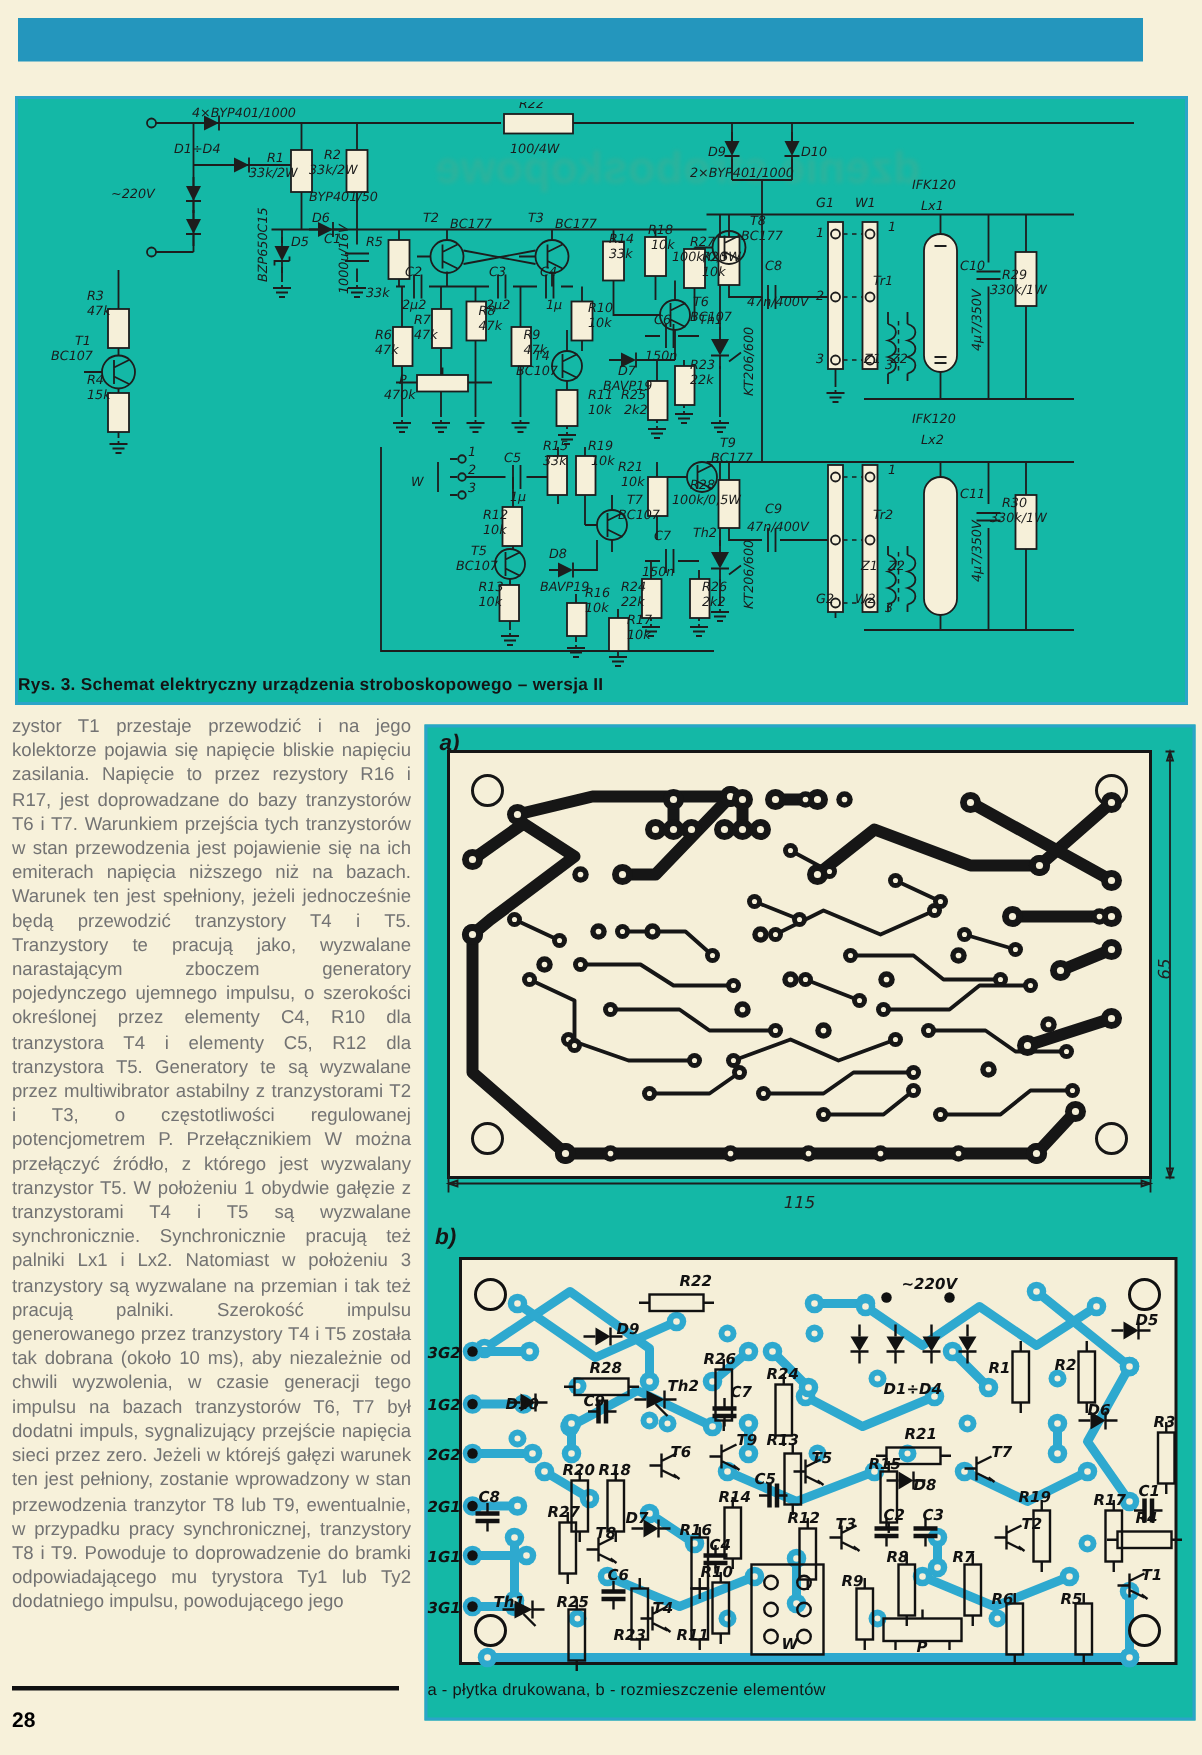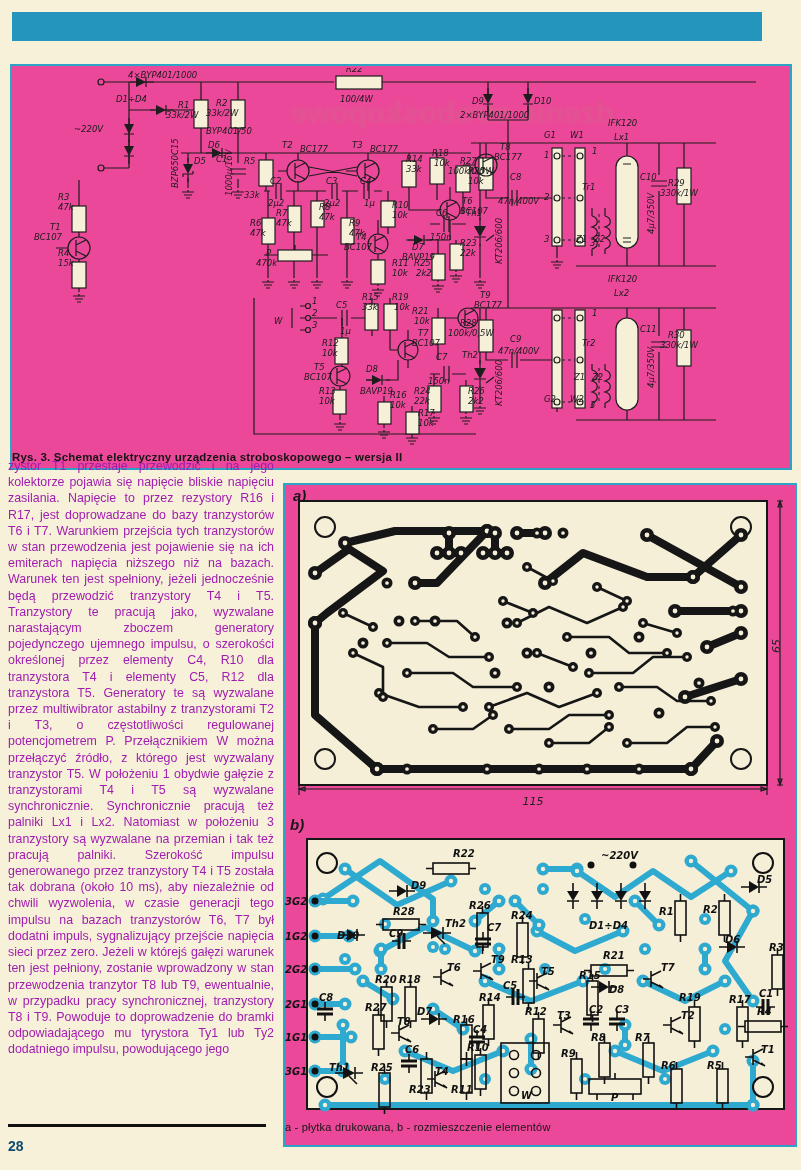--- a/index.html
+++ b/index.html
@@ -1,28 +1,28 @@
 <!DOCTYPE html>
 <html><head>
 <meta charset="utf-8">
 <style>
   html,body{margin:0;padding:0;}
   body{width:801px;height:1170px;position:relative;background:#f7f1da;font-family:"Liberation Sans",sans-serif;overflow:hidden;}
   .topbar{position:absolute;left:12px;top:12px;width:750px;height:29px;background:#2496bd;}
-  .frame{position:absolute;background:#ec4899;border:2px solid #2ba4c8;}
+  .frame{position:absolute;background:#14b8a6;border:2px solid #2ba4c8;}
   #fig3{left:10px;top:64px;width:778px;height:402px;}
   #fig4{left:283px;top:483px;width:510px;height:660px;}
   .ghost{position:absolute;left:150px;top:30px;width:580px;font-weight:bold;font-size:30px;color:#a4976a;opacity:.16;transform:scaleX(-1);filter:blur(1.5px);text-align:center;}
   .caption{position:absolute;left:0;width:100%;text-align:left;font-size:11.5px;font-weight:bold;color:#141414;letter-spacing:.2px;margin-top:10px;}
   #fig3 .caption{bottom:5px;}
   .cap4a{bottom:28px;}
   .cap4b{bottom:12px;font-weight:normal;font-size:11px;}
-  .article{position:absolute;left:8px;top:458px;width:266px;font-size:12.4px;line-height:16.2px;text-align:justify;color:#a21caf;}
+  .article{position:absolute;left:8px;top:476px;width:266px;font-size:12.4px;line-height:16.2px;text-align:justify;color:#737373;}
   .rule{position:absolute;left:8px;top:1124px;width:258px;height:3px;background:#111;}
-  .pagenum{position:absolute;left:8px;top:1138px;font-size:14px;font-weight:bold;color:#0c4a6e;}
+  .pagenum{position:absolute;left:8px;top:1138px;font-size:14px;font-weight:bold;color:#000000;}
   .figlabel{position:absolute;font-style:italic;font-size:15px;font-weight:bold;color:#161616;}
   svg{position:absolute;}
   svg text{font-family:"DejaVu Sans",sans-serif;}
   .w{stroke:#1d1d1d;stroke-width:1.2;fill:none;}
   .bx{stroke:#1d1d1d;stroke-width:1.2;fill:#f6f0d9;}
   .dash{stroke:#1d1d1d;stroke-width:1;fill:none;stroke-dasharray:3,3;}
   .lbl3{font-size:8.5px;font-style:italic;fill:#1b1b1b;}
   .lbl4{font-size:10px;font-style:italic;font-weight:bold;fill:#111;}
   .dimtxt{font-size:11px;font-style:italic;fill:#222;}
 </style>

